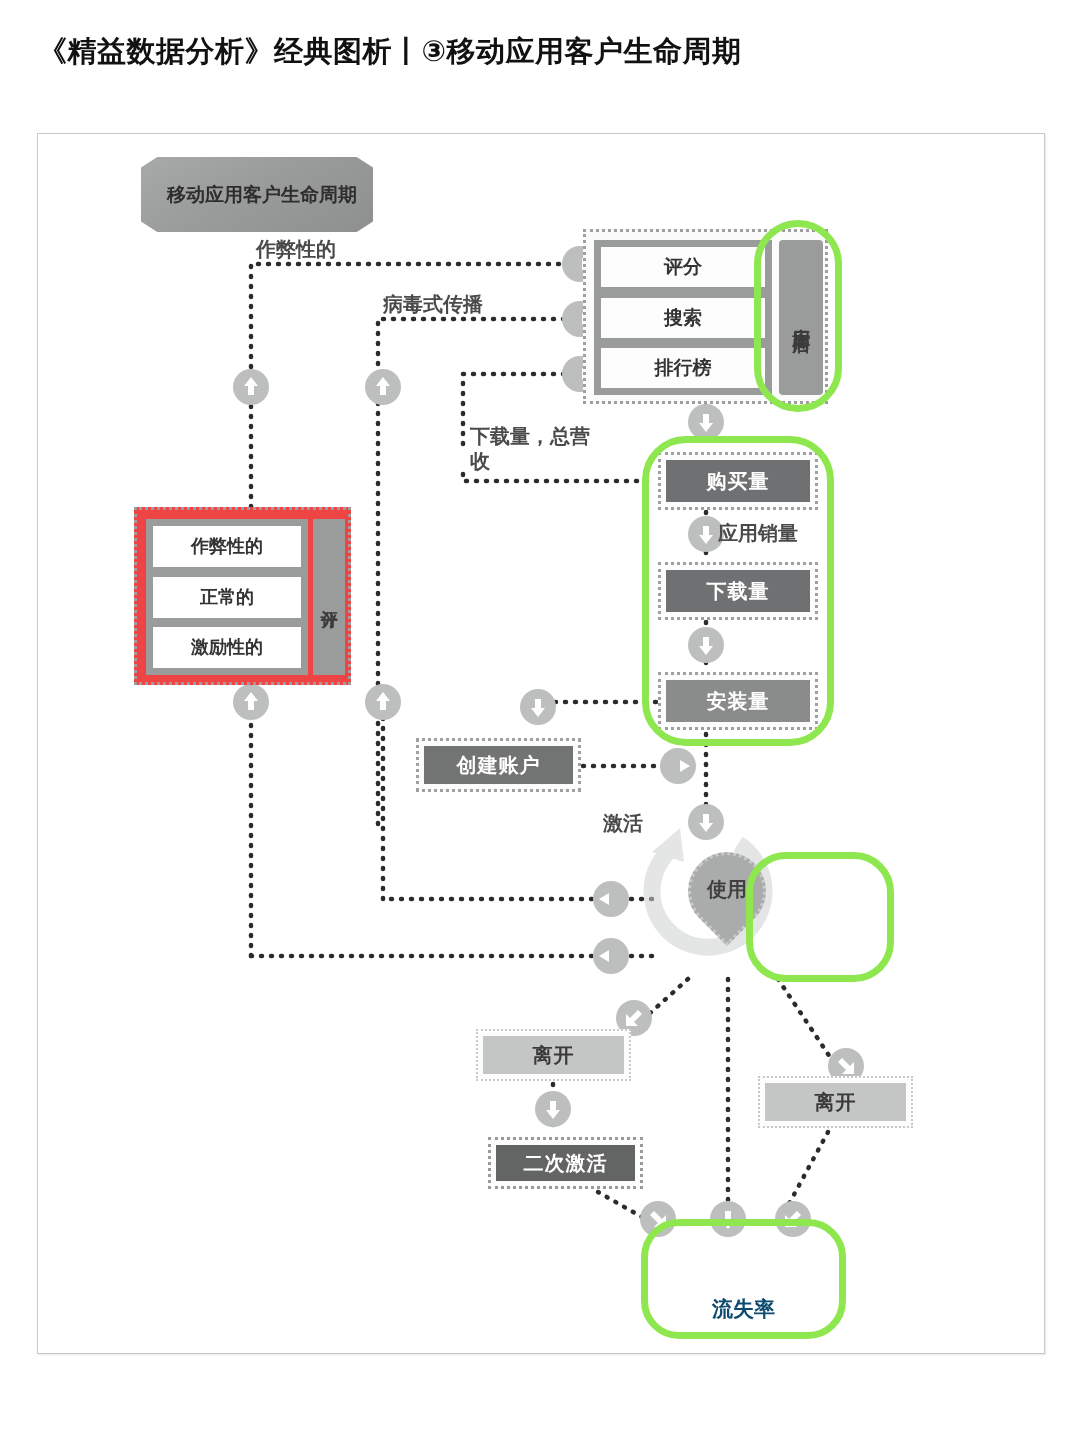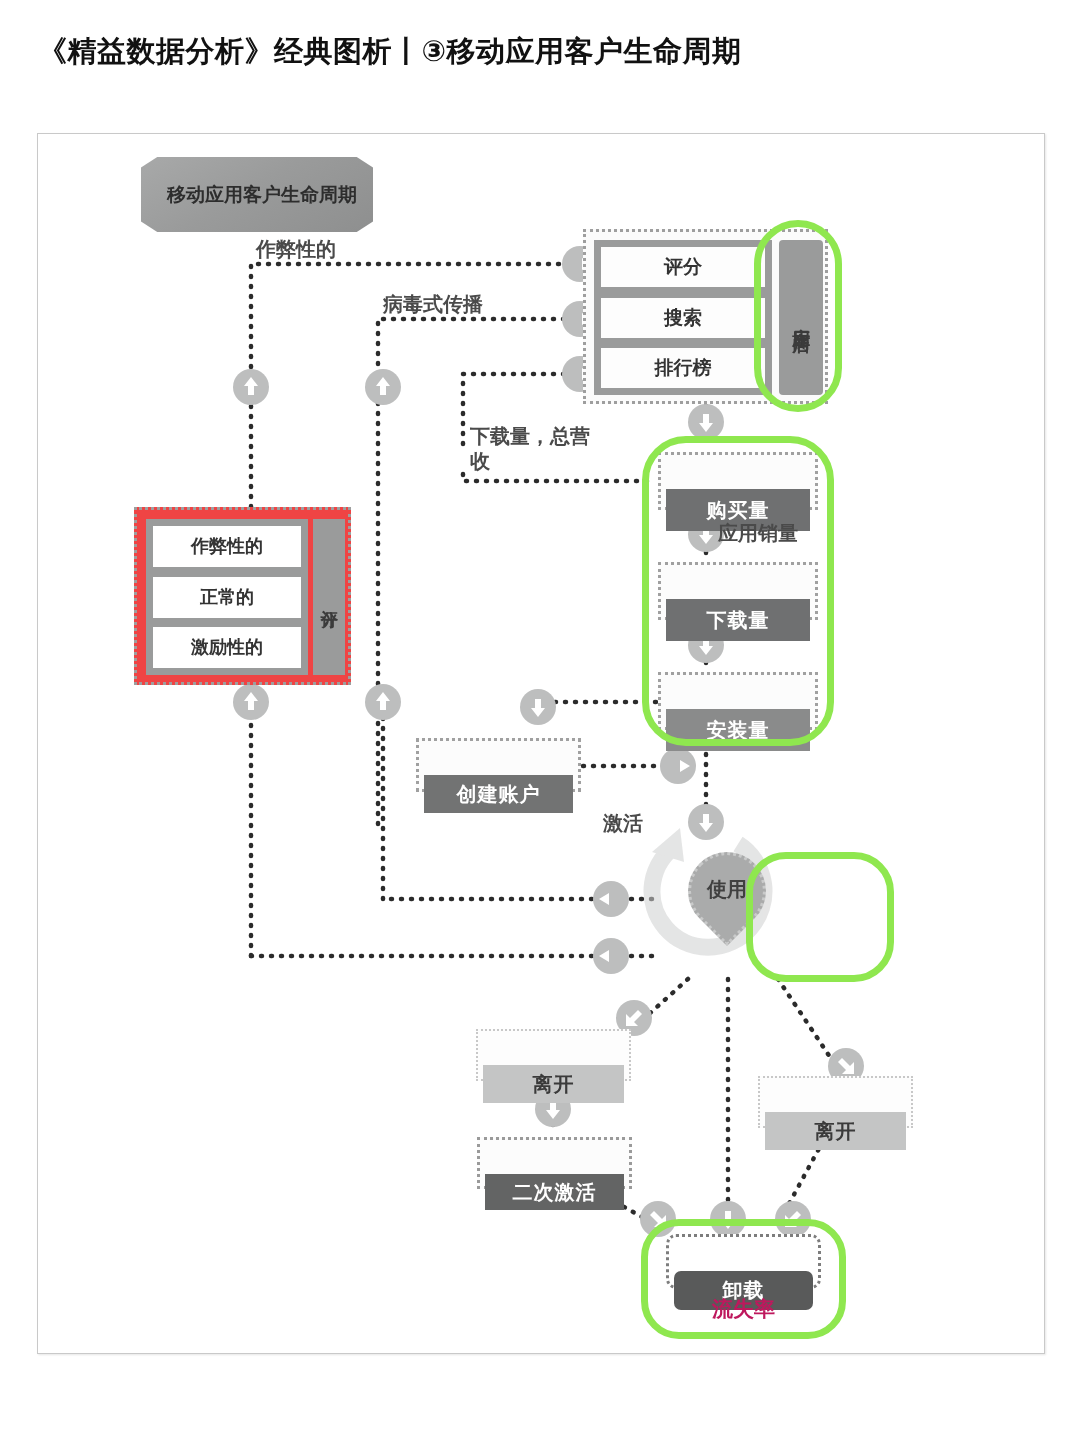--- a/index.html
+++ b/index.html
@@ -199,57 +199,56 @@
     width: 100%;
     height: 100%;
     background: #6f7071;
     color: #ffffff;
     font-size: 20px;
     font-weight: bold;
     display: flex;
     align-items: center;
     justify-content: center;
     letter-spacing: 1px;
-    margin-top: 29px;
   }
   #buy-outer   { left: 620px; top: 318px; width: 160px; height: 58px; }
   #download-outer { left: 620px; top: 428px; width: 160px; height: 58px; }
   #install-outer  { left: 620px; top: 538px; width: 160px; height: 58px; }
   #install-outer .funnel-box { background: #8a8b8b; }
 
   
   #account-outer { left: 378px; top: 604px; width: 165px; height: 54px; }
   #account-outer .funnel-box { background: #727373; }
 
   
   #leave1-outer {
     left: 438px; top: 895px; width: 155px; height: 52px;
     border: 2px dotted #c8c8c8; background: #fdfdfd;
   }
   #leave1-outer .funnel-box { background: #c4c5c5; color: #3a3a3a; }
   #reactivate-outer {
-    left: 439px; top: 1003px; width: 155px; height: 52px;
+    left: 450px; top: 1003px; width: 155px; height: 52px;
     border: 3px dotted #9a9a9a; background: #fcfcfc;
   }
   #reactivate-outer .funnel-box { background: #636464; color: #ffffff; }
   #leave2-outer {
     left: 720px; top: 942px; width: 155px; height: 52px;
     border: 2px dotted #c8c8c8; background: #fdfdfd;
   }
   #leave2-outer .funnel-box { background: #c4c5c5; color: #3a3a3a; }
 
   
   #uninstall-outer {
     left: 628px; top: 1100px; width: 155px; height: 55px;
     border: 3px dotted #7d7d7d; background: #ffffff; border-radius: 10px;
   }
   #uninstall-outer .funnel-box { background: #595a5a; color: #ffffff; border-radius: 7px; }
   #churn-label {
     left: 628px; top: 1160px; width: 155px; height: 30px;
-    color: #be185d; font-size: 21px; font-weight: bold;
+    color: #0c4a6e; font-size: 21px; font-weight: bold;
   }
 
   
   #usage-wrap {
     position: absolute;
     left: 614px;
     top: 690px;
     width: 150px;
     height: 150px;
   }
@@ -531,23 +530,20 @@
     <div class="funnel-outer" id="leave1-outer">
       <div class="funnel-box">离开</div>
     </div>
     <div class="funnel-outer" id="reactivate-outer">
       <div class="funnel-box">二次激活</div>
     </div>
     <div class="funnel-outer" id="leave2-outer">
       <div class="funnel-box">离开</div>
     </div>
 
-    <div class="funnel-outer" id="uninstall-outer">
-      <div class="funnel-box">卸载</div>
-    </div>
     <div class="node" id="churn-label">流失率</div>
     <div class="hl" id="hl-uninstall"></div>
 
     <div class="edge-label" id="label-appraise">作弊性的</div>
     <div class="edge-label" id="label-viral">病毒式传播</div>
     <div class="edge-label" id="label-downloads">下载量，总营收</div>
     <div class="edge-label" id="label-appsales">应用销量</div>
     <div class="edge-label" id="label-activate">激活</div>
 
   </div>

